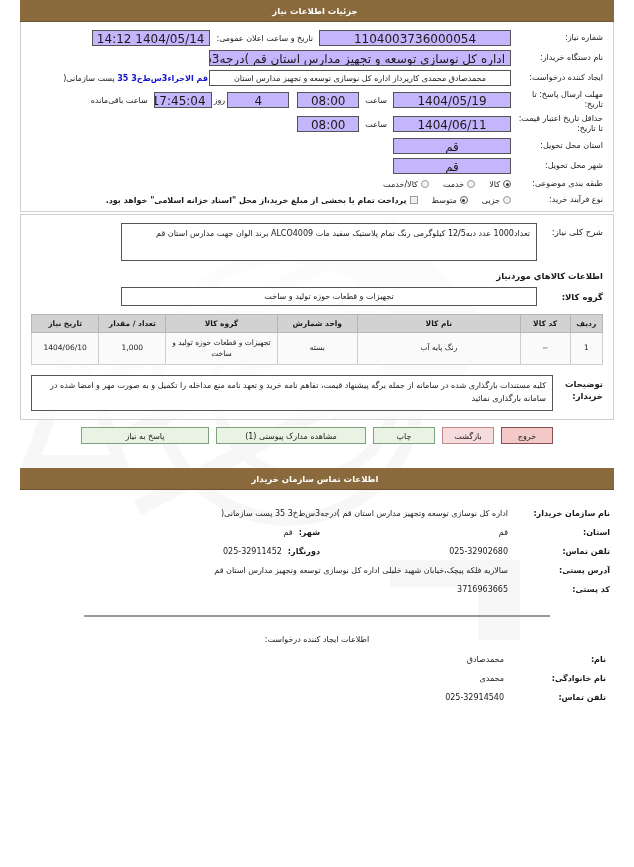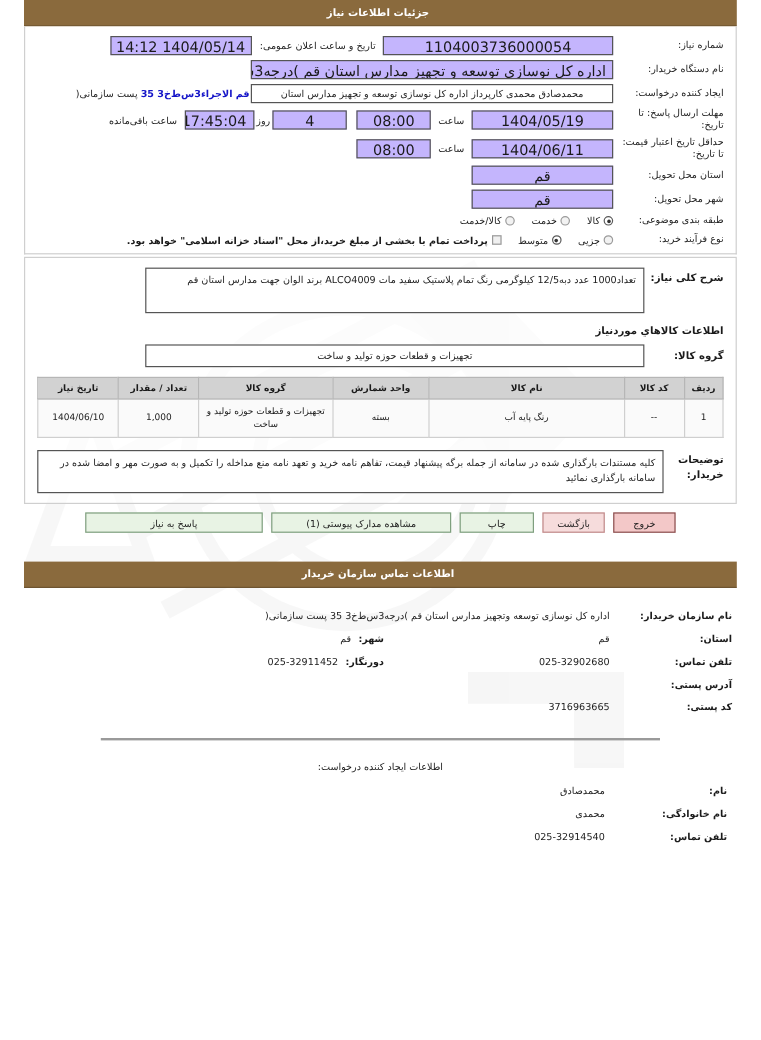--- a/index.html
+++ b/index.html
@@ -204,21 +204,21 @@
   
   .summary-row {
     display: flex;
     align-items: flex-start;
     padding: 8px 10px 4px;
   }
   .summary-label {
     width: 62px;
     min-width: 62px;
     font-size: 8.5px;
-    font-weight: bold;
+    font-weight: normal;
     padding-top: 4px;
     padding-left: 4px;
   }
   .summary-box {
     flex: 1;
     border: 1px solid #555;
     background: #fff;
     min-height: 28px;
     padding: 4px 6px;
     font-size: 8px;
@@ -324,21 +324,21 @@
     color: #1a1a1a;
     font-size: 8px;
     font-family: "DejaVu Sans", "Liberation Sans", sans-serif;
     padding: 3px 0;
     height: 17px;
     line-height: 11px;
     box-sizing: border-box;
     text-align: center;
     cursor: pointer;
   }
-  .btn.green-wide { width: 148px; }
+  .btn.green-wide { width: 128px; }
   .btn.green-mid  { width: 150px; }
   .btn.green-sm   { width: 62px; }
   .btn.rose {
     background: #f6dcdc;
     border-color: #c08a8a;
     width: 52px;
   }
   .btn.rose-strong {
     background: #f3c8c8;
     border-color: #8a5050;
@@ -575,20 +575,21 @@
 
       <div class="crow">
         <div class="clabel">تلفن تماس:</div>
         <div class="cval w1">025-32902680</div>
         <div class="clabel2">دورنگار:</div>
         <div class="cval">025-32911452</div>
       </div>
 
       <div class="crow">
         <div class="clabel">آدرس پستی:</div>
+        <div class="cval">سالاریه فلکه پیچک،خیابان شهید  خلیلی اداره کل نوسازی توسعه وتجهیز مدارس استان قم</div>
       </div>
 
       <div class="crow">
         <div class="clabel">کد پستی:</div>
         <div class="cval">3716963665</div>
       </div>
 
       <hr class="divider">
 
       <div class="creator-title">اطلاعات ایجاد کننده درخواست:</div>

